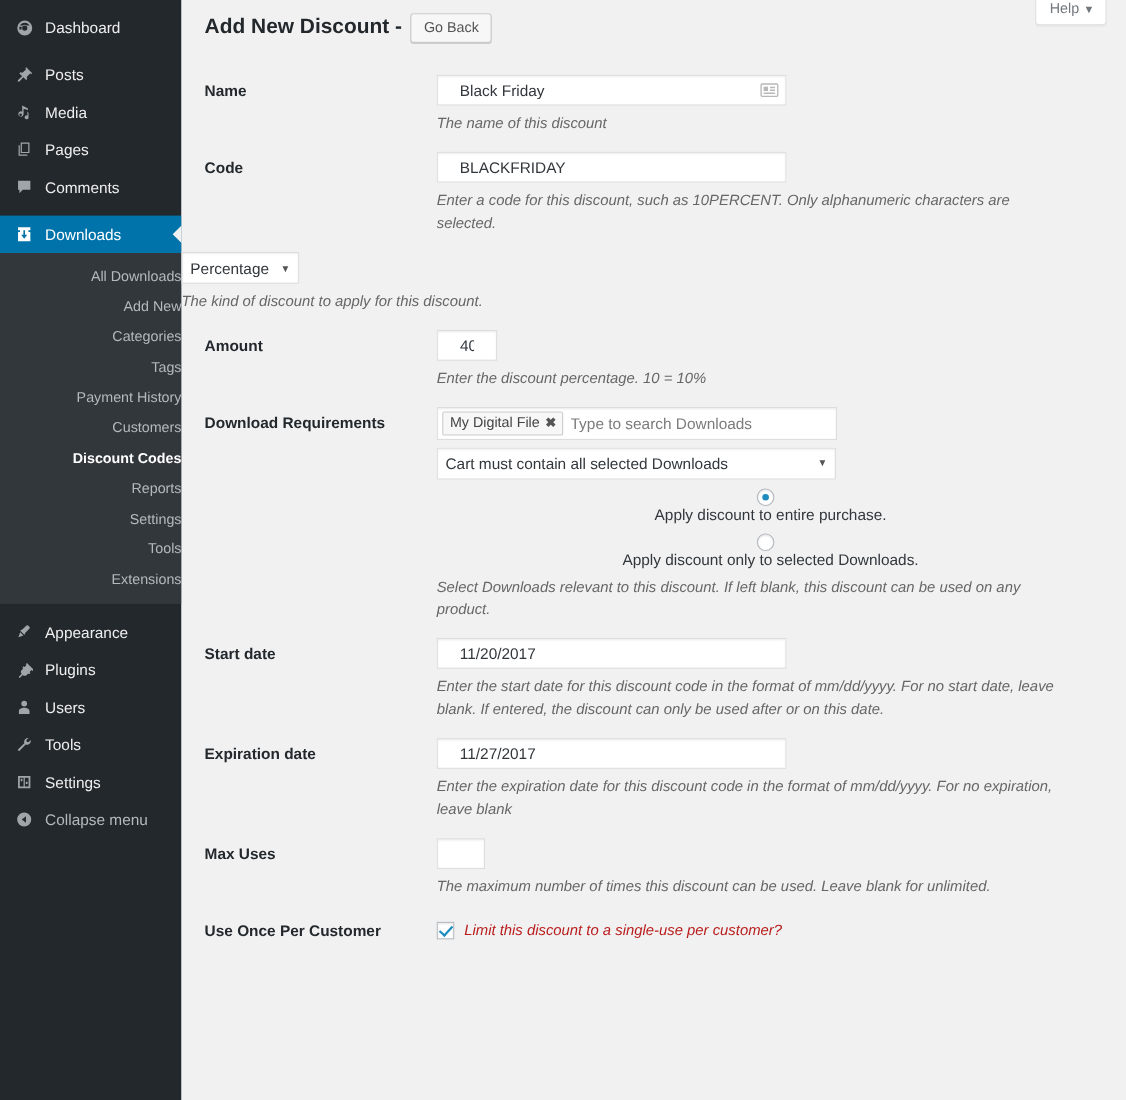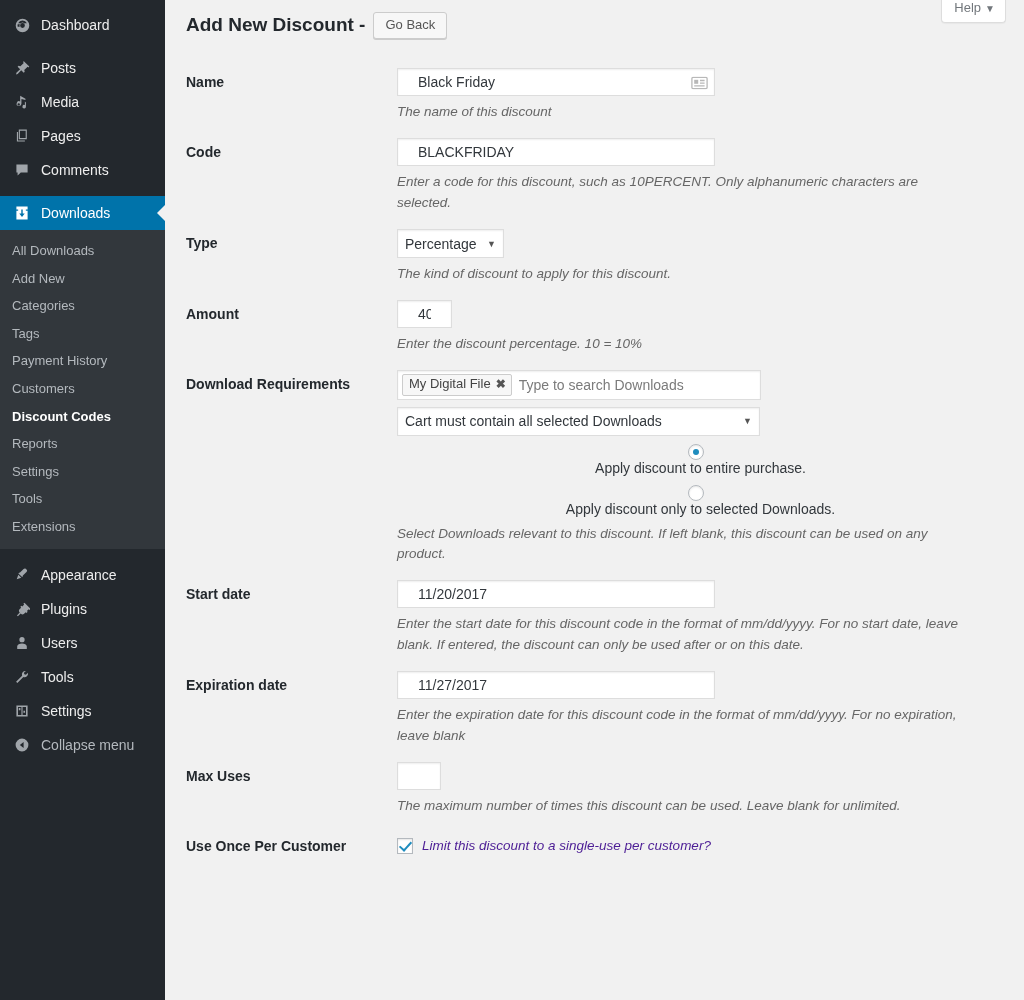--- a/index.html
+++ b/index.html
@@ -16,21 +16,21 @@
 
   
   #sidebar {
     width: 165px;
     min-width: 165px;
     background: #23282d;
     color: #eee;
     padding-top: 0;
     position: relative;
   }
-  .menu-top { padding-top: 8px; }
+  .menu-top { padding-top: 8px; text-align: right; }
 
   .menu-item {
     display: flex;
     align-items: center;
     height: 34px;
     padding: 0 0 0 12px;
     font-size: 14px;
     color: #eee;
     position: relative;
     cursor: pointer;
@@ -299,21 +299,21 @@
     position: absolute;
     left: 4px; top: 0px;
     width: 5px; height: 10px;
     border: solid #1e8cbe;
     border-width: 0 2px 2px 0;
     transform: rotate(42deg);
   }
   .cb-label {
     font-size: 13.5px;
     font-style: italic;
-    color: #4c1d95;
+    color: #b91c1c;
     line-height: 1.4;
     cursor: pointer;
   }
 </style>
 </head>
 <body>
 
 <div id="app">
 
   <nav id="sidebar">
@@ -484,21 +484,20 @@
 
       <div class="frow">
         <div class="flabel">Code</div>
         <div class="ffield">
           <input class="txt wide" type="text" value="BLACKFRIDAY" style="">
           <div class="desc">Enter a code for this discount, such as 10PERCENT. Only alphanumeric characters are selected.</div>
         </div>
       </div>
 
       <div class="frow">
-        <div class="flabel">Type</div>
         <div class="ffield">
           <span class="sel-wrap">
             <select class="sel type-sel">
               <option>Percentage</option>
             </select>
           </span>
           <div class="desc">The kind of discount to apply for this discount.</div>
         </div>
       </div>
 

